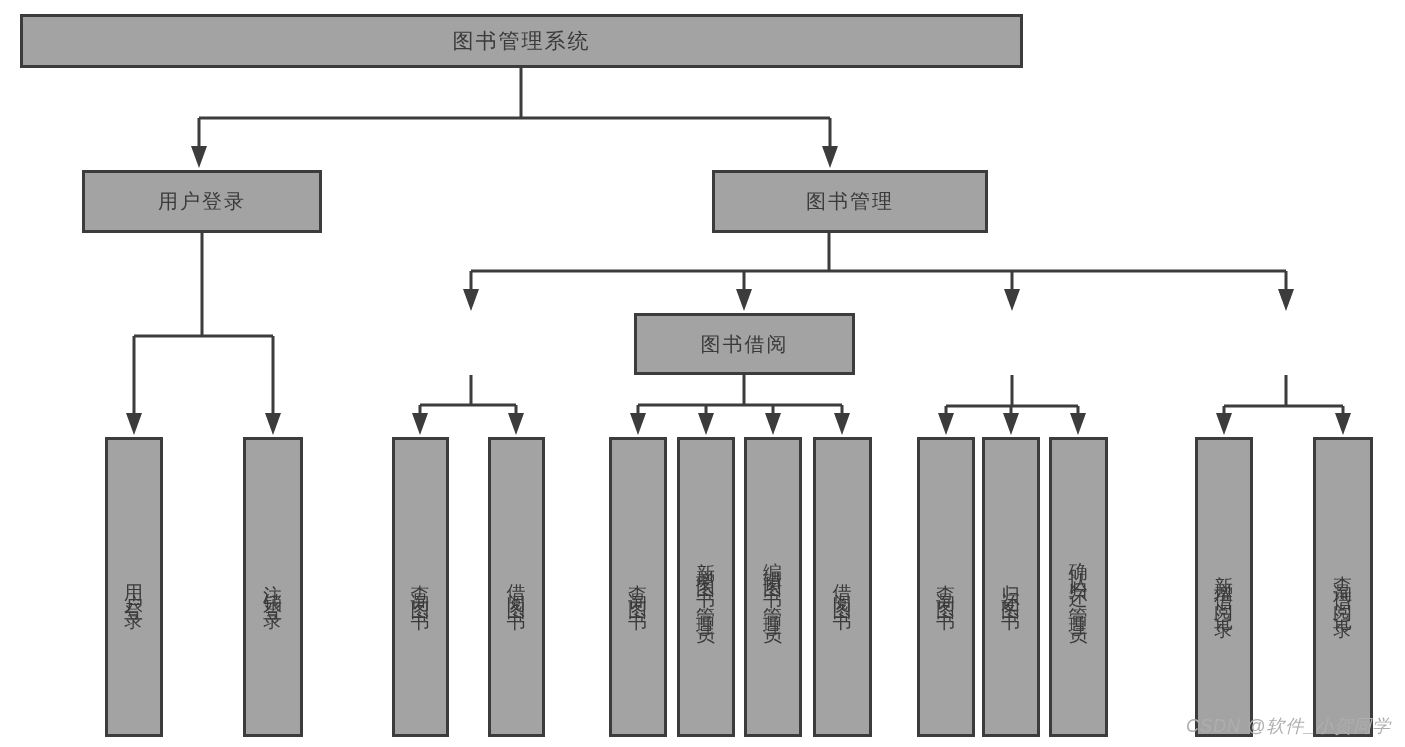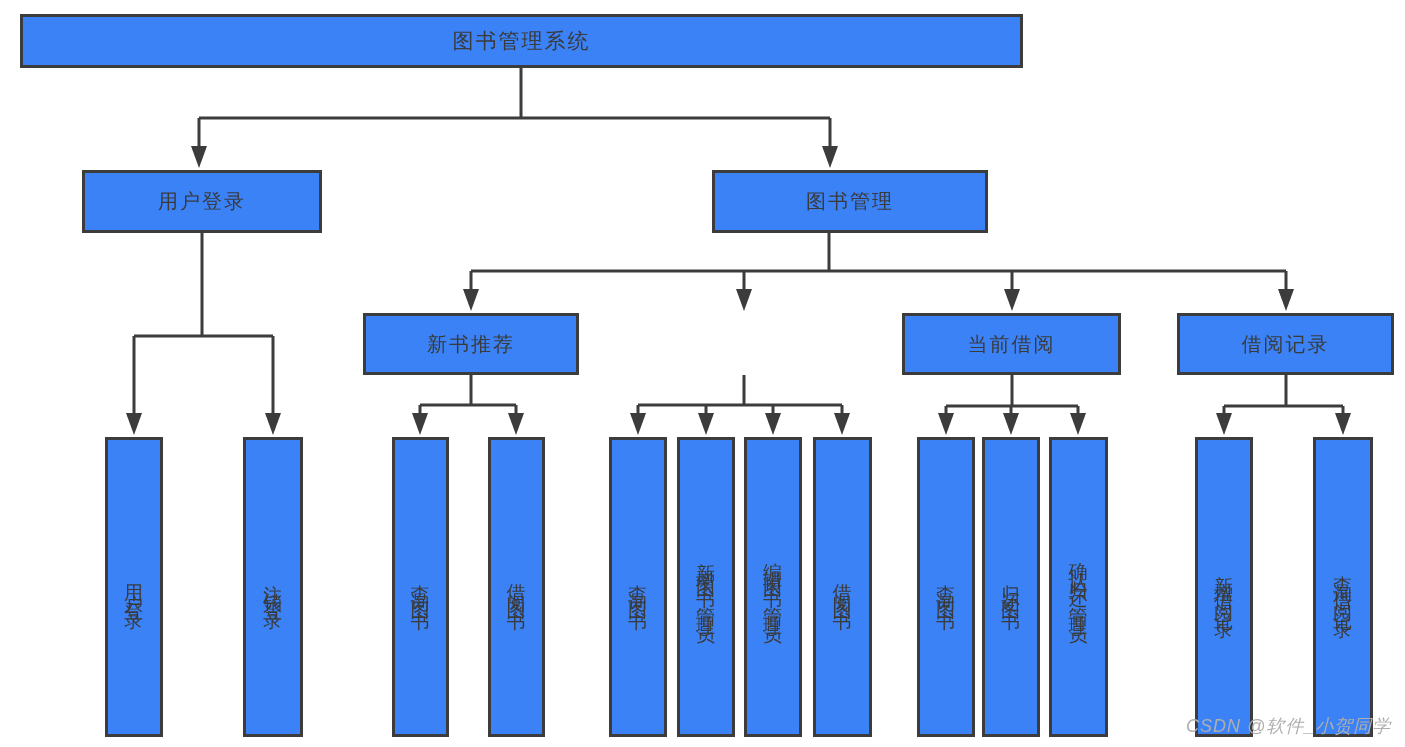--- a/index.html
+++ b/index.html
@@ -18,21 +18,21 @@
   .wires {
     position: absolute;
     left: 0;
     top: 0;
     z-index: 0;
   }
   .node {
     position: absolute;
     box-sizing: border-box;
     border: 3px solid #3c3c3c;
-    background: #3b82f6;
+    background: #a3a3a3;
     display: flex;
     align-items: center;
     justify-content: center;
     color: #3a3a3a;
     z-index: 1;
   }
   .node.h span {
     font-size: 20px;
     letter-spacing: 2px;
     white-space: nowrap;
@@ -112,28 +112,22 @@
     <span>图书管理系统</span>
   </div>
 
   <div class="node h" style="left:82px;top:170px;width:240px;height:63px">
     <span>用户登录</span>
   </div>
   <div class="node h" style="left:712px;top:170px;width:276px;height:63px">
     <span>图书管理</span>
   </div>
 
-  <div class="node h" style="left:363px;top:313px;width:216px;height:62px">
-    <span>新书推荐</span>
-  </div>
-  <div class="node h" style="left:902px;top:313px;width:219px;height:62px">
-    <span>当前借阅</span>
-  </div>
-  <div class="node h" style="left:1177px;top:313px;width:217px;height:62px">
-    <span>借阅记录</span>
+  <div class="node h" style="left:634px;top:313px;width:221px;height:62px">
+    <span>图书借阅</span>
   </div>
 
   <div class="node v" style="left:105px;top:437px;width:58px;height:300px">
     <span>用户登录</span>
   </div>
   <div class="node v" style="left:243px;top:437px;width:60px;height:300px">
     <span>注销登录</span>
   </div>
 
   <div class="node v" style="left:392px;top:437px;width:57px;height:300px">

